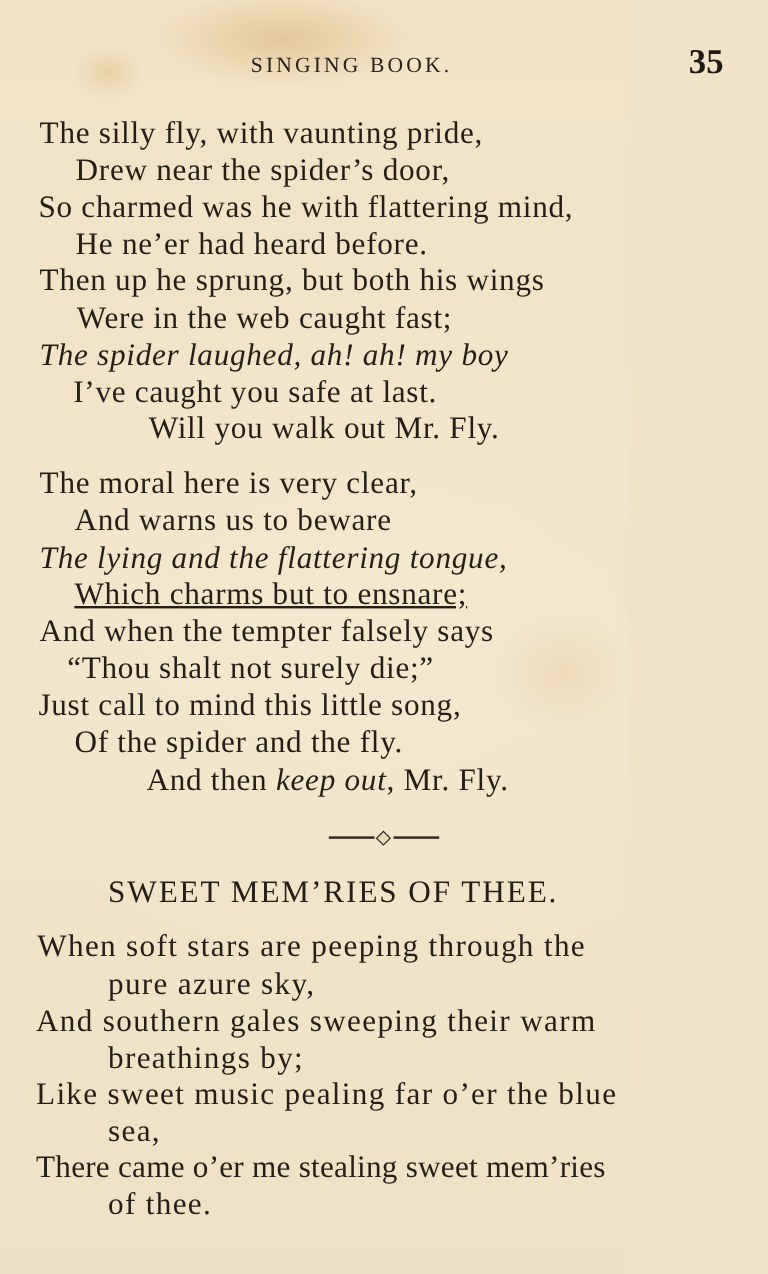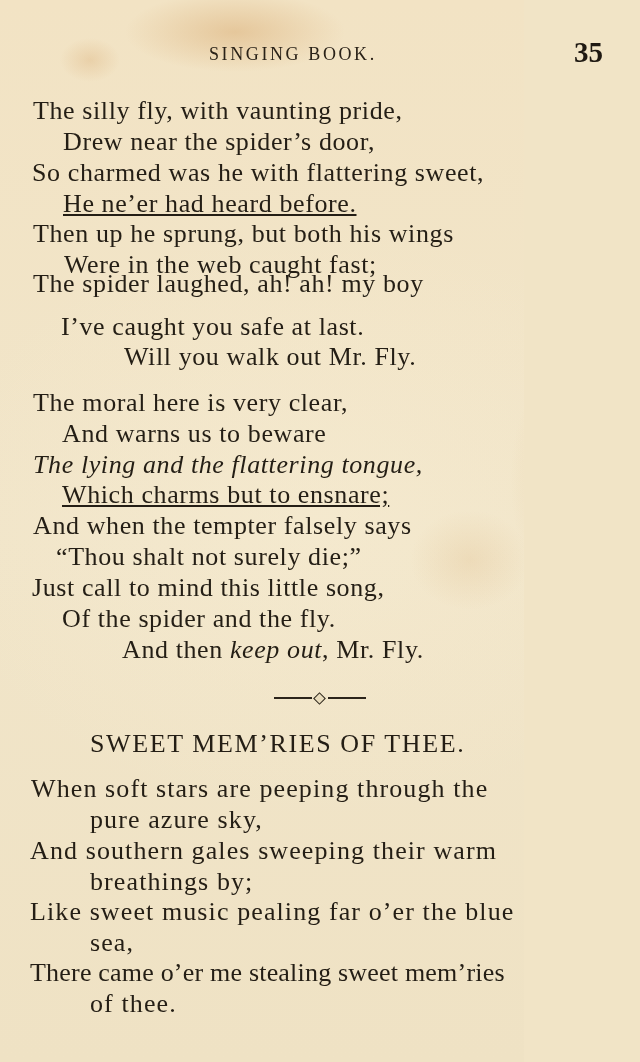--- a/index.html
+++ b/index.html
@@ -64,25 +64,25 @@
 <div class="page">
 
   <div class="header">
     <span class="running-title">SINGING BOOK.</span>
     <span class="page-number">35</span>
   </div>
 
   <div>
     <div class="line" style="left:33px; top:96px;">The silly fly, with vaunting pride,</div>
     <div class="line" style="left:63px; top:127px;">Drew near the spider’s door,</div>
-    <div class="line" style="left:32px; top:158px;">So charmed was he with flattering sweet,</div>
-    <div class="line" style="left:63px; top:189px;text-decoration:underline;">He ne’er had heard before.</div>
+    <div class="line" style="left:32px; top:158px;">So charmed was he with flattering mind,</div>
+    <div class="line" style="left:63px; top:189px;">He ne’er had heard before.</div>
     <div class="line" style="left:33px; top:219px;">Then up he sprung, but both his wings</div>
     <div class="line" style="left:64px; top:250px;">Were in the web caught fast;</div>
-    <div class="line" style="left:33px; top:269px;">The spider laughed, ah! ah! my boy</div>
+    <div class="line" style="left:33px; top:281px;font-style:italic;">The spider laughed, ah! ah! my boy</div>
     <div class="line" style="left:61px; top:312px;">I’ve caught you safe at last.</div>
     <div class="line" style="left:124px; top:342px;">Will you walk out Mr. Fly.</div>
   </div>
 
   <div>
     <div class="line" style="left:33px; top:388px;">The moral here is very clear,</div>
     <div class="line" style="left:62px; top:419px;">And warns us to beware</div>
     <div class="line" style="left:33px; top:450px;font-style:italic;">The lying and the flattering tongue,</div>
     <div class="line" style="left:62px; top:480px;text-decoration:underline;">Which charms but to ensnare;</div>
     <div class="line" style="left:33px; top:511px;">And when the tempter falsely says</div>

